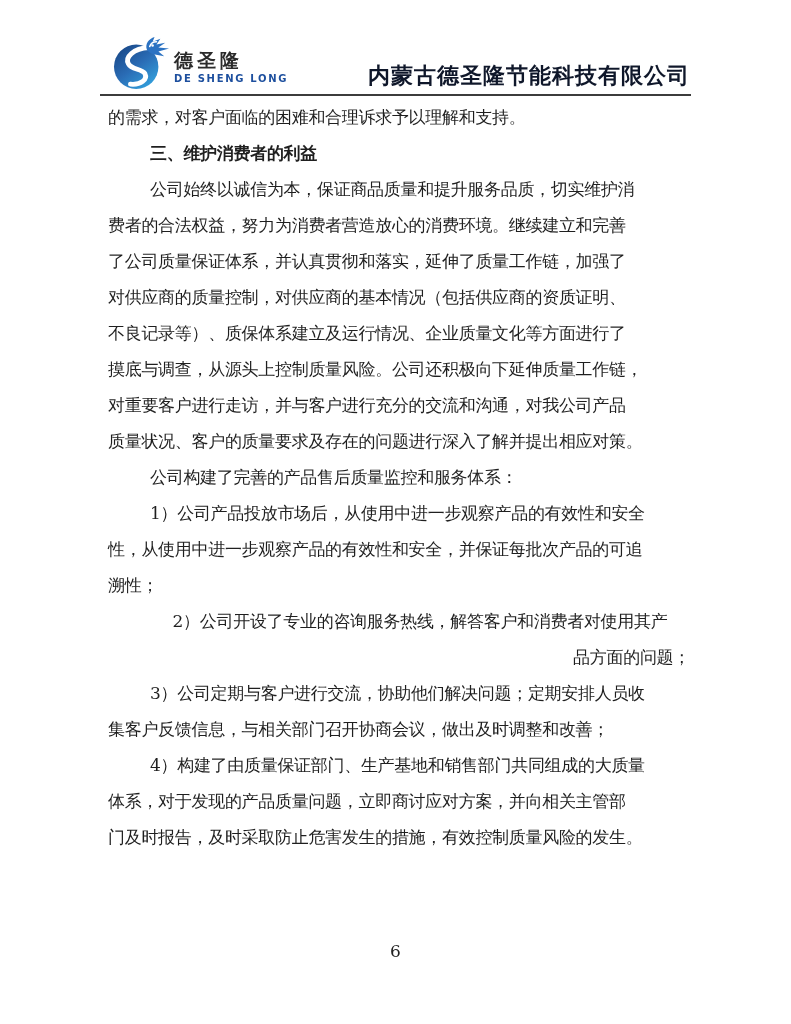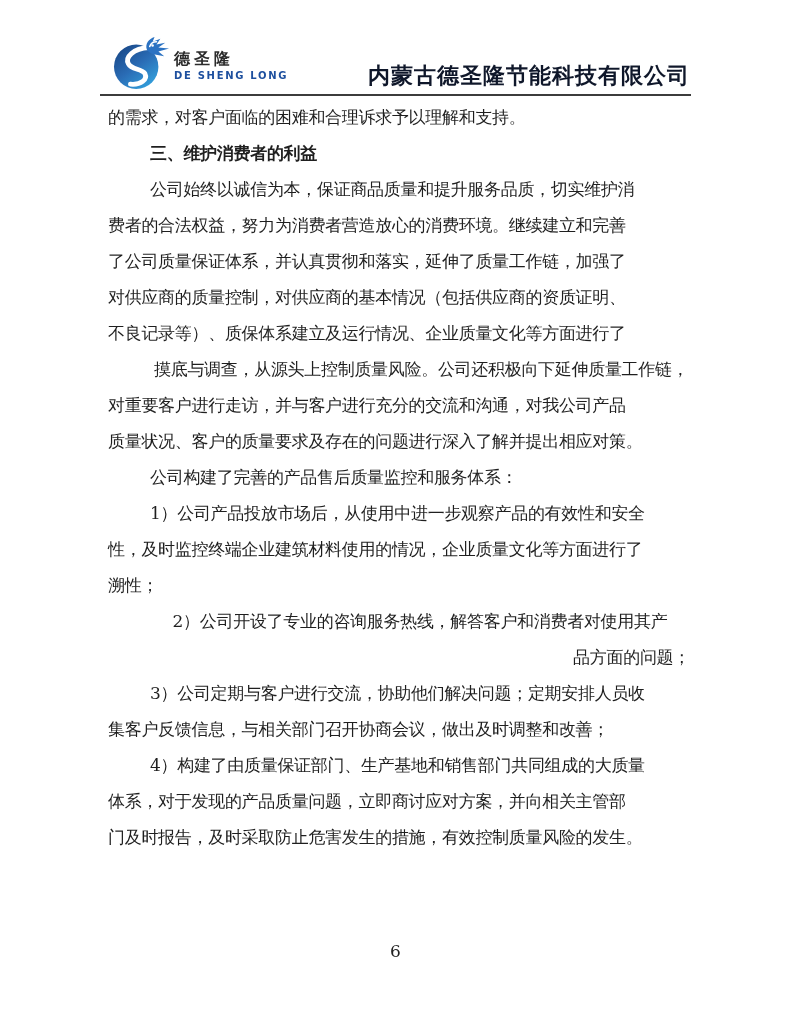--- a/index.html
+++ b/index.html
@@ -29,21 +29,21 @@
     height: 56px;
     display: block;
   }
   .logo-text {
     margin-left: 2px;
     margin-top: 17px;
   }
   .logo-cn {
     font-family: "DejaVu Sans", "Liberation Sans", sans-serif;
     font-weight: bold;
-    font-size: 16px;
+    font-size: 19px;
     letter-spacing: 4px;
     line-height: 1;
     color: #2b2b2b;
   }
   .logo-en {
     font-family: "DejaVu Sans", "Liberation Sans", sans-serif;
     font-weight: bold;
     font-size: 10px;
     letter-spacing: 1.7px;
     margin-top: 3px;
@@ -132,26 +132,26 @@
   </div>
 
   <div class="doc-body">
       <div class="doc-line" style="text-indent: 0px;">的需求，对客户面临的困难和合理诉求予以理解和支持。</div>
       <div class="doc-line bold" style="text-indent: 42px;">三、维护消费者的利益</div>
       <div class="doc-line" style="text-indent: 42px;">公司始终以诚信为本，保证商品质量和提升服务品质，切实维护消</div>
       <div class="doc-line" style="text-indent: 0px;">费者的合法权益，努力为消费者营造放心的消费环境。继续建立和完善</div>
       <div class="doc-line" style="text-indent: 0px;">了公司质量保证体系，并认真贯彻和落实，延伸了质量工作链，加强了</div>
       <div class="doc-line" style="text-indent: 0px;">对供应商的质量控制，对供应商的基本情况（包括供应商的资质证明、</div>
       <div class="doc-line" style="text-indent: 0px;">不良记录等）、质保体系建立及运行情况、企业质量文化等方面进行了</div>
-      <div class="doc-line" style="text-indent: 0px; margin-left: 46px;">摸底与调查，从源头上控制质量风险。公司还积极向下延伸质量工作链，</div>
+      <div class="doc-line" style="text-indent: 0px;">摸底与调查，从源头上控制质量风险。公司还积极向下延伸质量工作链，</div>
       <div class="doc-line" style="text-indent: 0px;">对重要客户进行走访，并与客户进行充分的交流和沟通，对我公司产品</div>
       <div class="doc-line" style="text-indent: 0px;">质量状况、客户的质量要求及存在的问题进行深入了解并提出相应对策。</div>
       <div class="doc-line" style="text-indent: 42px;">公司构建了完善的产品售后质量监控和服务体系：</div>
       <div class="doc-line" style="text-indent: 42px;">1）公司产品投放市场后，从使用中进一步观察产品的有效性和安全</div>
-      <div class="doc-line" style="text-indent: 0px;">性，及时监控终端企业建筑材料使用的情况，企业质量文化等方面进行了</div>
+      <div class="doc-line" style="text-indent: 0px;">性，从使用中进一步观察产品的有效性和安全，并保证每批次产品的可追</div>
       <div class="doc-line" style="text-indent: 0px;">溯性；</div>
       <div class="doc-line" style="text-indent: 42px; text-align: center;">2）公司开设了专业的咨询服务热线，解答客户和消费者对使用其产</div>
       <div class="doc-line" style="text-indent: 0px; text-align: right;">品方面的问题；</div>
       <div class="doc-line" style="text-indent: 42px;">3）公司定期与客户进行交流，协助他们解决问题；定期安排人员收</div>
       <div class="doc-line" style="text-indent: 0px;">集客户反馈信息，与相关部门召开协商会议，做出及时调整和改善；</div>
       <div class="doc-line" style="text-indent: 42px;">4）构建了由质量保证部门、生产基地和销售部门共同组成的大质量</div>
       <div class="doc-line" style="text-indent: 0px;">体系，对于发现的产品质量问题，立即商讨应对方案，并向相关主管部</div>
       <div class="doc-line" style="text-indent: 0px;">门及时报告，及时采取防止危害发生的措施，有效控制质量风险的发生。</div>
     </div>
 

